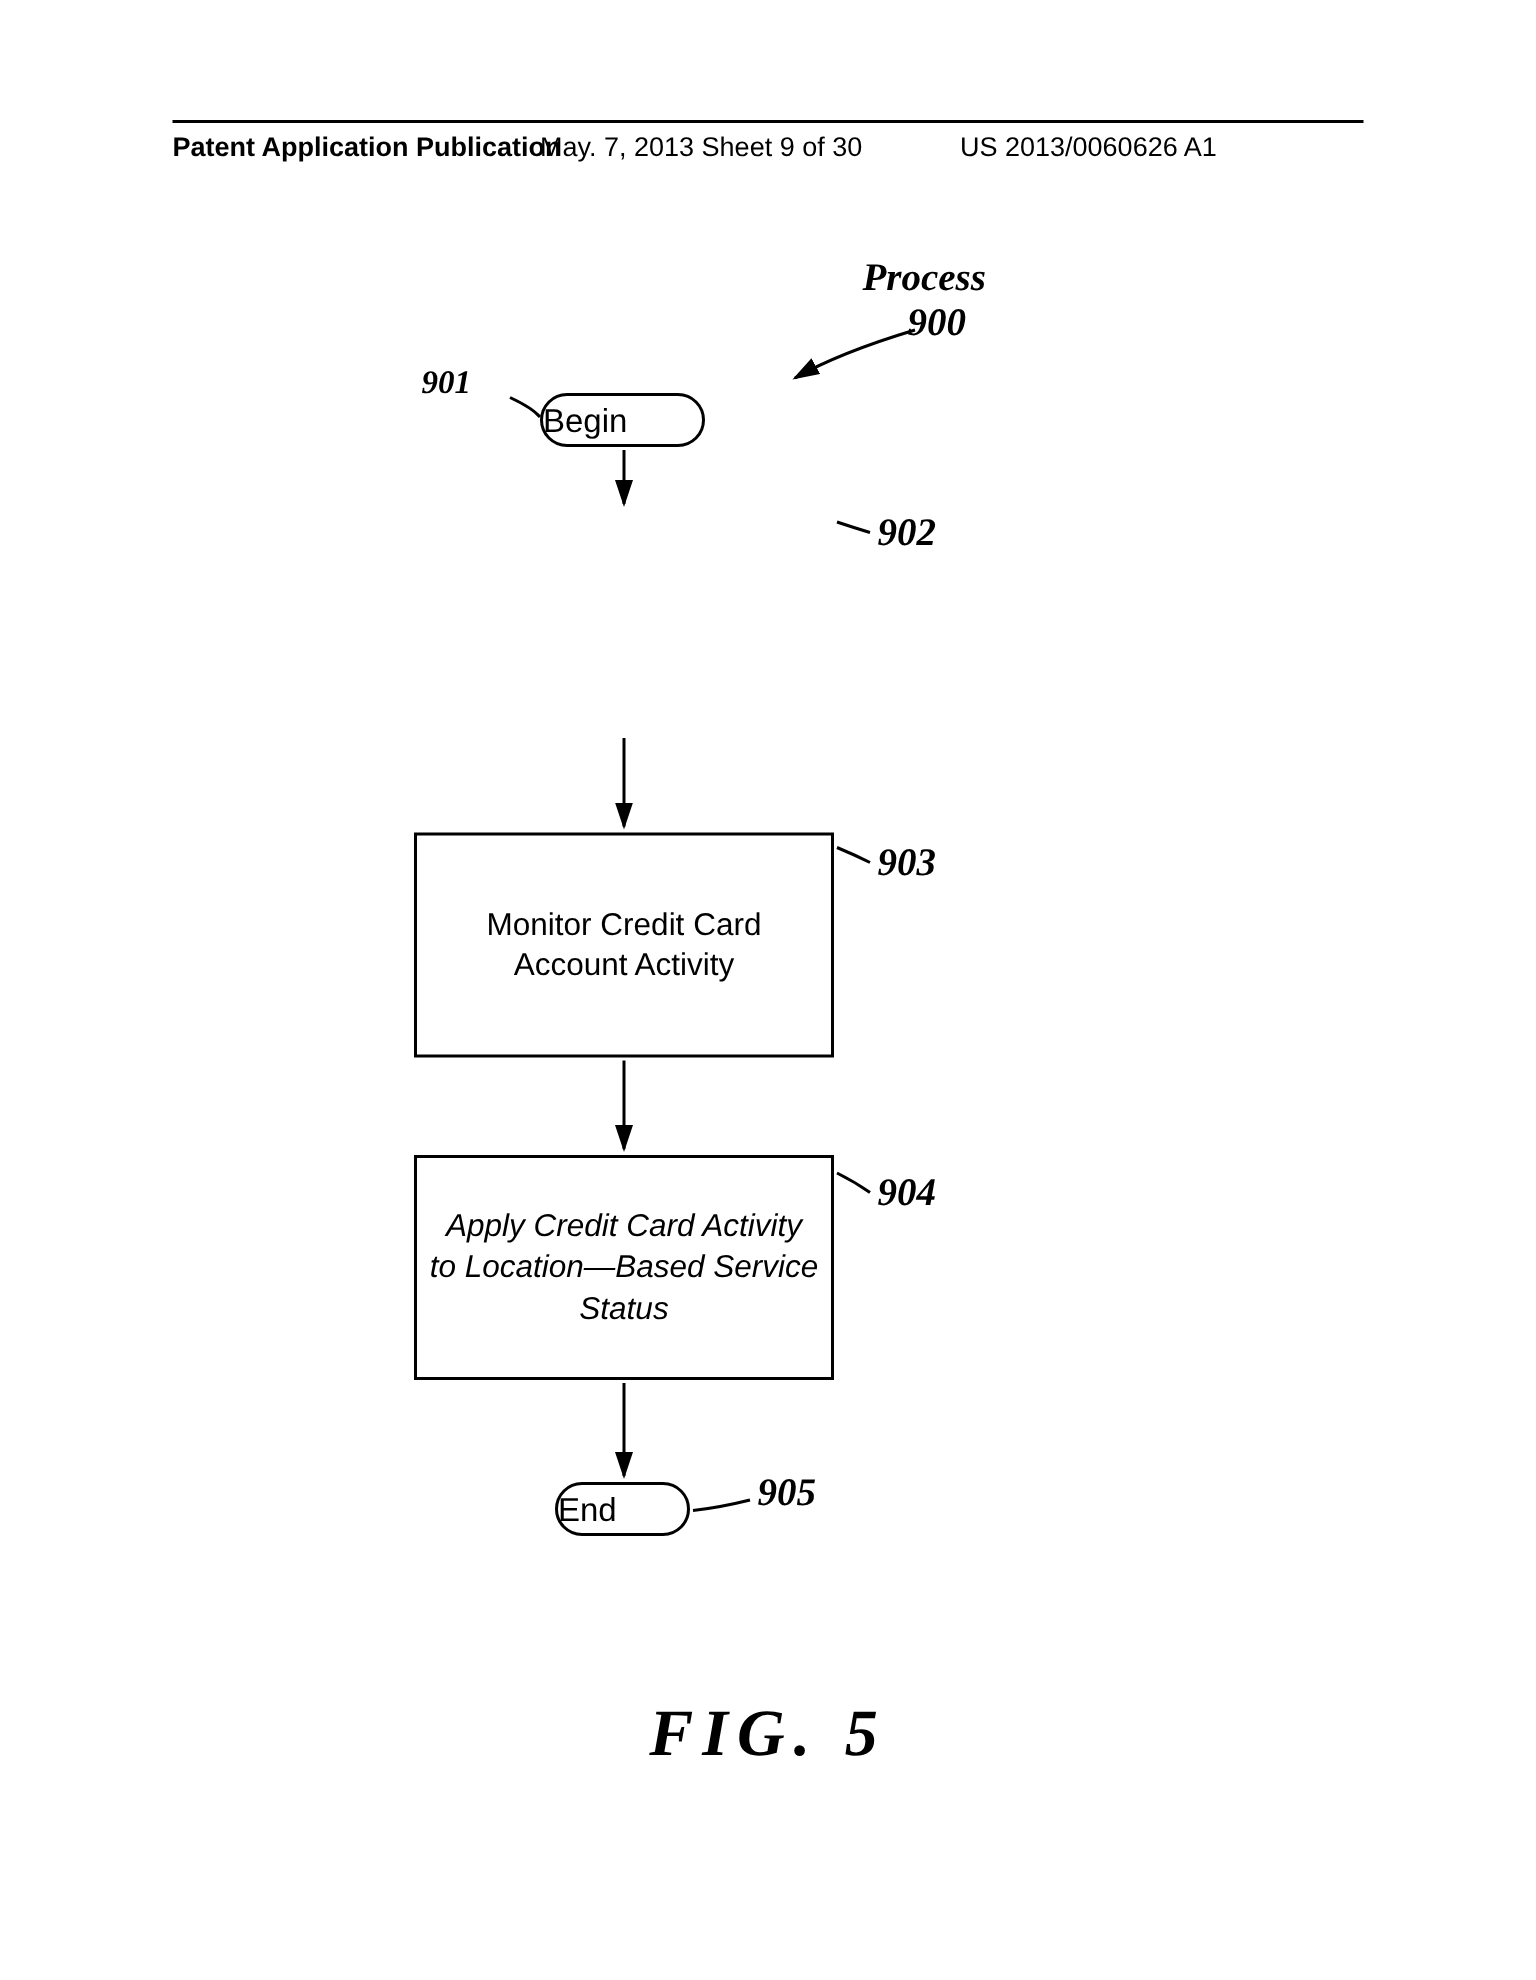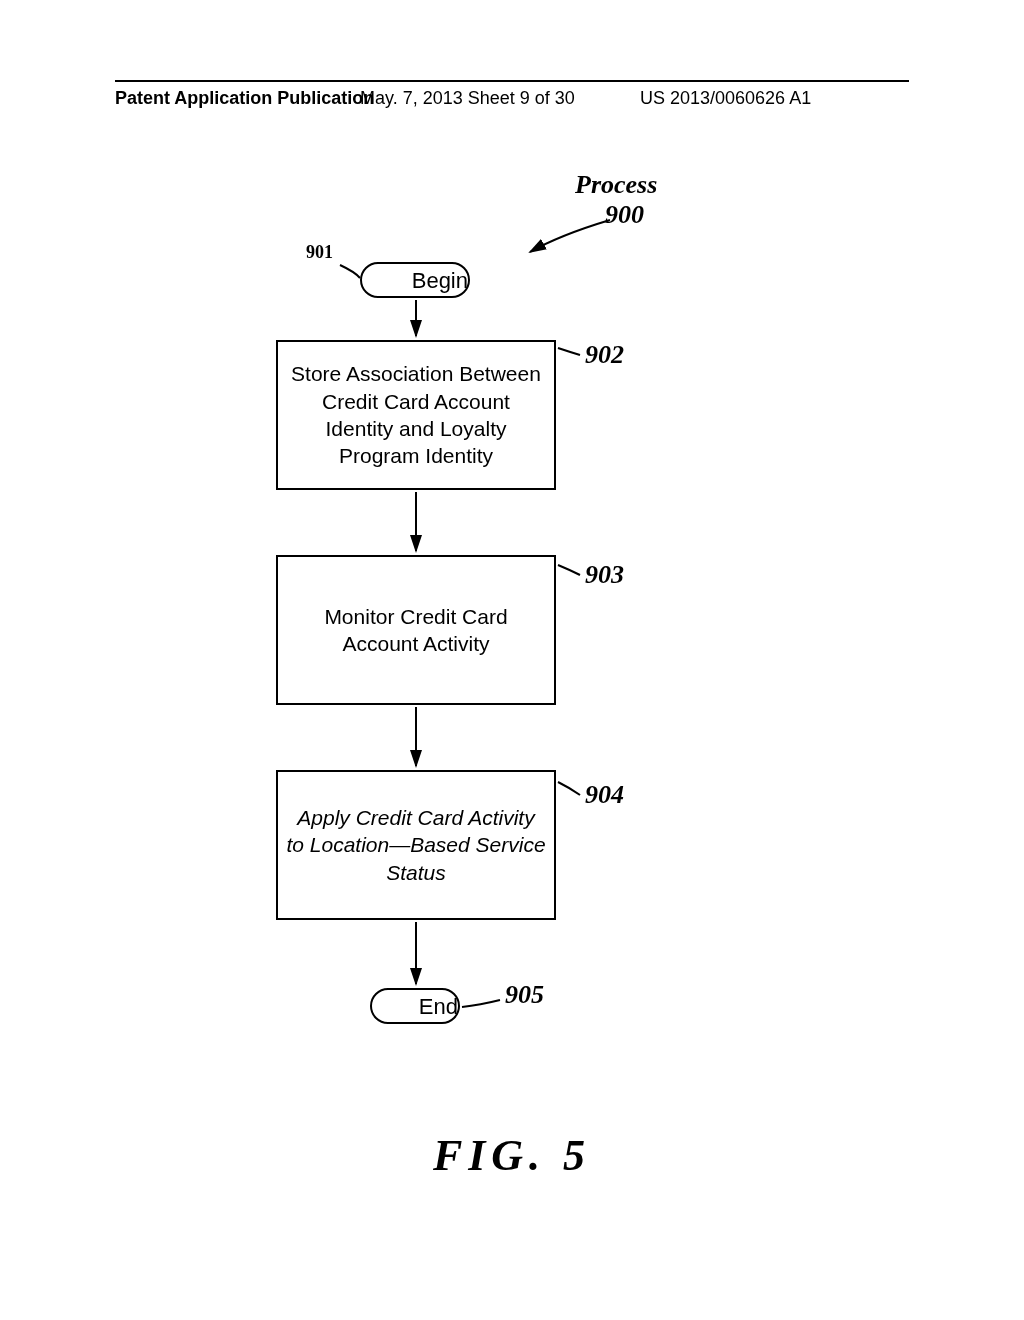--- a/index.html
+++ b/index.html
@@ -10,27 +10,27 @@
   .header-left  { position: absolute; top: 88px; left: 115px; font-size: 18px; font-weight: bold; }
   .header-center{ position: absolute; top: 88px; left: 360px; font-size: 18px; }
   .header-right { position: absolute; top: 88px; left: 640px; font-size: 18px; }
 
   
   .svg-wrap { position: absolute; top: 160px; left: 0; width: 1024px; height: 900px; }
 
   .process-label { position: absolute; top: 170px; left: 575px; font-size: 26px; font-style: italic; font-family: "Comic Sans MS", cursive; font-weight: bold; }
   .process-num   { position: absolute; top: 200px; left: 605px; font-size: 26px; font-style: italic; font-family: "Comic Sans MS", cursive; font-weight: bold; }
 
-  .lab901 { position: absolute; top: 242px; left: 306px; font-size: 18px; font-family: "Comic Sans MS", cursive; font-weight: bold; }
+  .lab901 { position: absolute; top: 242px; left: 281px; font-size: 22px; font-style: italic; font-family: "Comic Sans MS", cursive; font-weight: bold; }
   .lab902 { position: absolute; top: 340px; left: 585px; font-size: 26px; font-style: italic; font-family: "Comic Sans MS", cursive; font-weight: bold; }
   .lab903 { position: absolute; top: 560px; left: 585px; font-size: 26px; font-style: italic; font-family: "Comic Sans MS", cursive; font-weight: bold; text-align: right; }
   .lab904 { position: absolute; top: 780px; left: 585px; font-size: 26px; font-style: italic; font-family: "Comic Sans MS", cursive; font-weight: bold; }
   .lab905 { position: absolute; top: 980px; left: 505px; font-size: 26px; font-style: italic; font-family: "Comic Sans MS", cursive; font-weight: bold; }
 
-  .terminal { position: absolute; border: 2px solid #000; border-radius: 18px; text-align: right; font-size: 22px; padding-top: 4px; }
+  .terminal { position: absolute; border: 2px solid #000; border-radius: 18px; text-align: left; font-size: 22px; padding-top: 4px; }
   .begin { top: 262px; left: 360px; width: 110px; height: 36px; }
   .end   { top: 988px; left: 370px; width: 90px;  height: 36px; }
 
   .box { position: absolute; border: 2px solid #000; width: 280px; height: 150px; display: flex; align-items: center; justify-content: center; text-align: center; font-size: 21px; line-height: 1.3; padding: 8px; }
   .box span { display: block; }
   .b902 { top: 340px; left: 276px; }
   .b903 { top: 555px; left: 276px; }
   .b904 { top: 770px; left: 276px; font-style: italic; }
 
   .fig { position: absolute; top: 1130px; left: 0; width: 1024px; text-align: center; font-size: 44px; font-style: italic; font-weight: bold; font-family: "Comic Sans MS", cursive; letter-spacing: 6px; }
@@ -50,23 +50,20 @@
 
   <div class="lab901">901</div>
   <div class="lab902">902</div>
   <div class="lab903">903</div>
   <div class="lab904">904</div>
   <div class="lab905">905</div>
 
   <div class="terminal begin">Begin</div>
   <div class="terminal end">End</div>
 
-  <div class="box b902">
-      <span>Store Association Between Credit Card Account Identity and Loyalty Program Identity</span>
-    </div>
   <div class="box b903">
       <span>Monitor Credit Card Account Activity</span>
     </div>
   <div class="box b904">
       <span>Apply Credit Card Activity to Location—Based Service Status</span>
     </div>
 
   <svg class="svg-wrap" width="1024" height="900">
     <defs>
       <marker id="ah" markerWidth="10" markerHeight="10" refX="8" refY="3" orient="auto">

